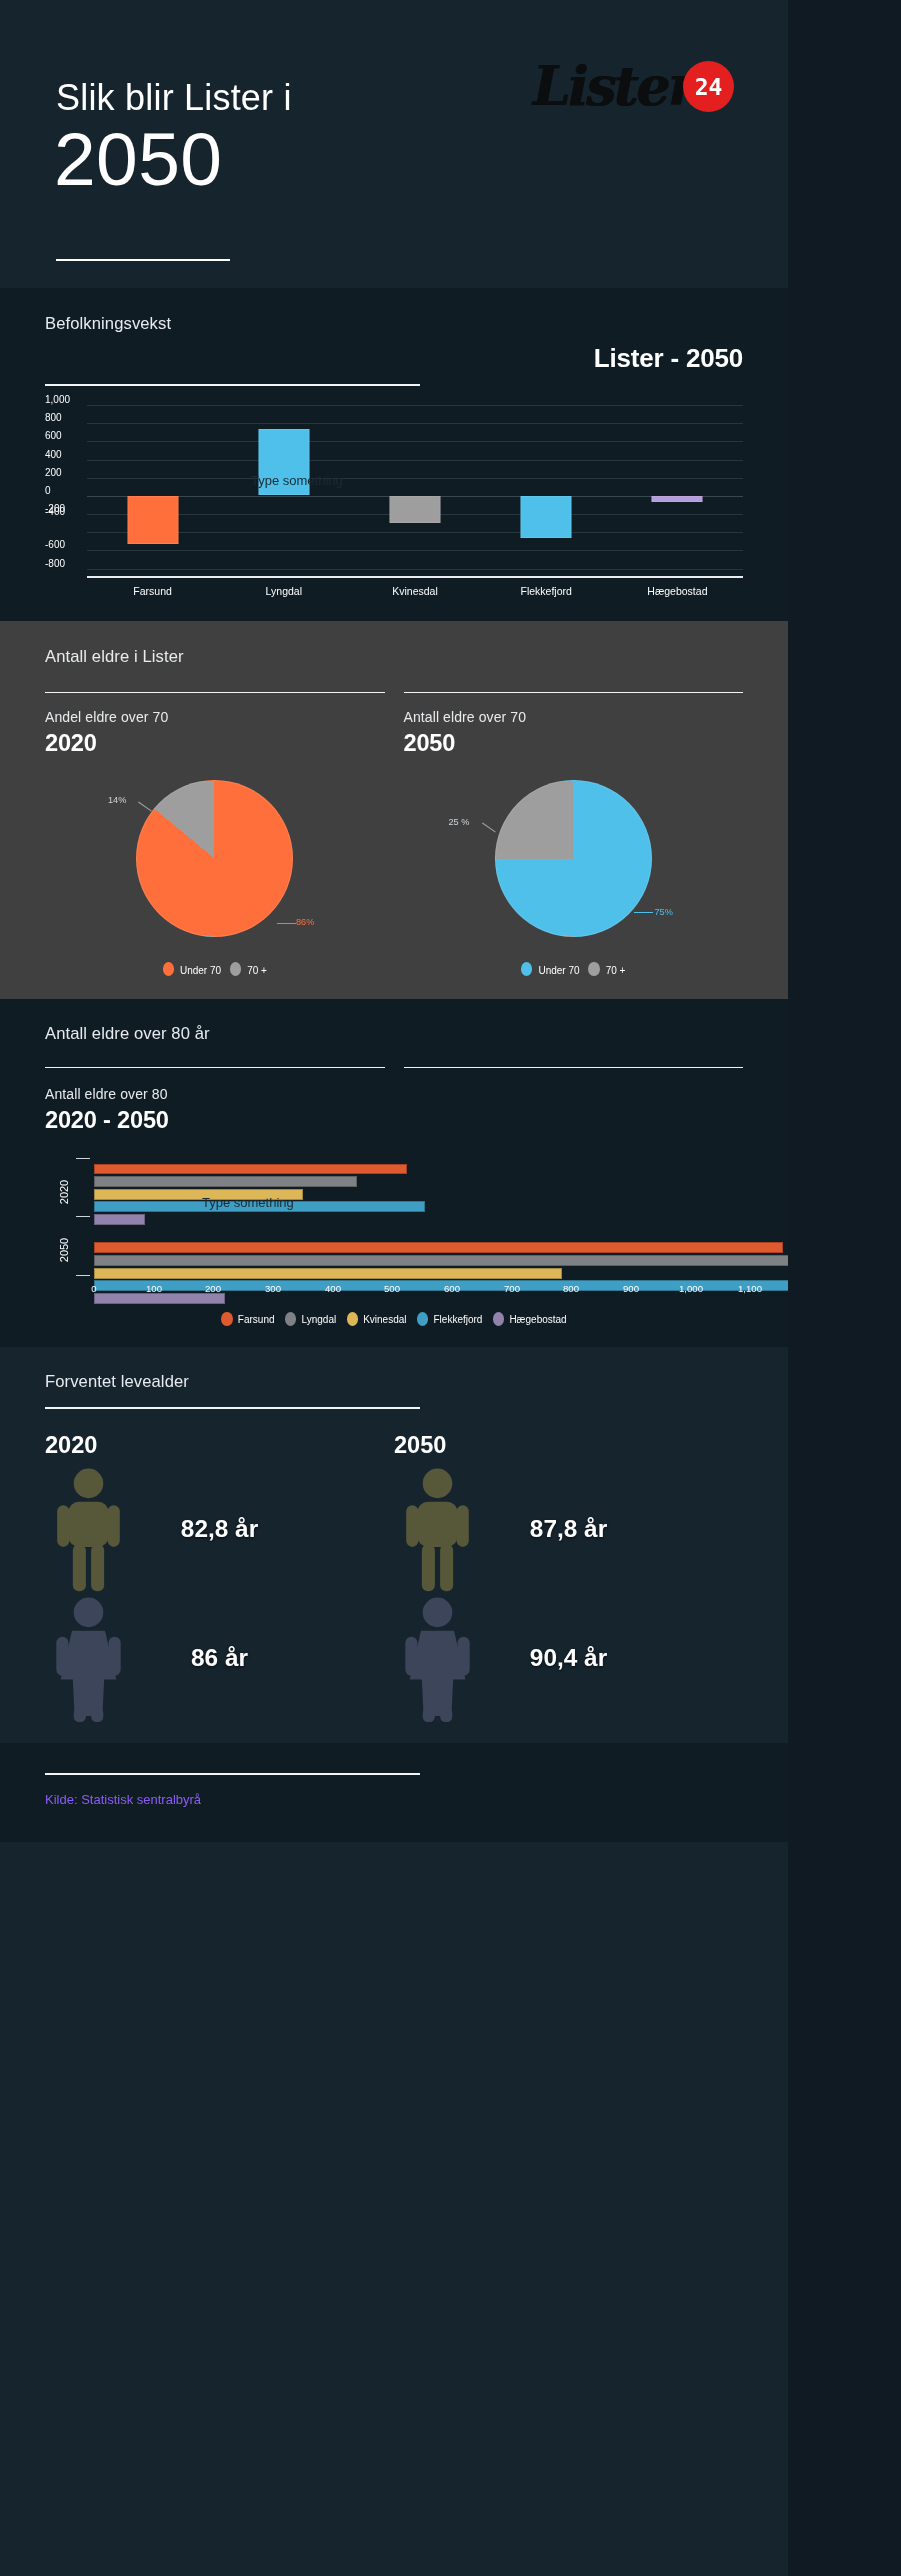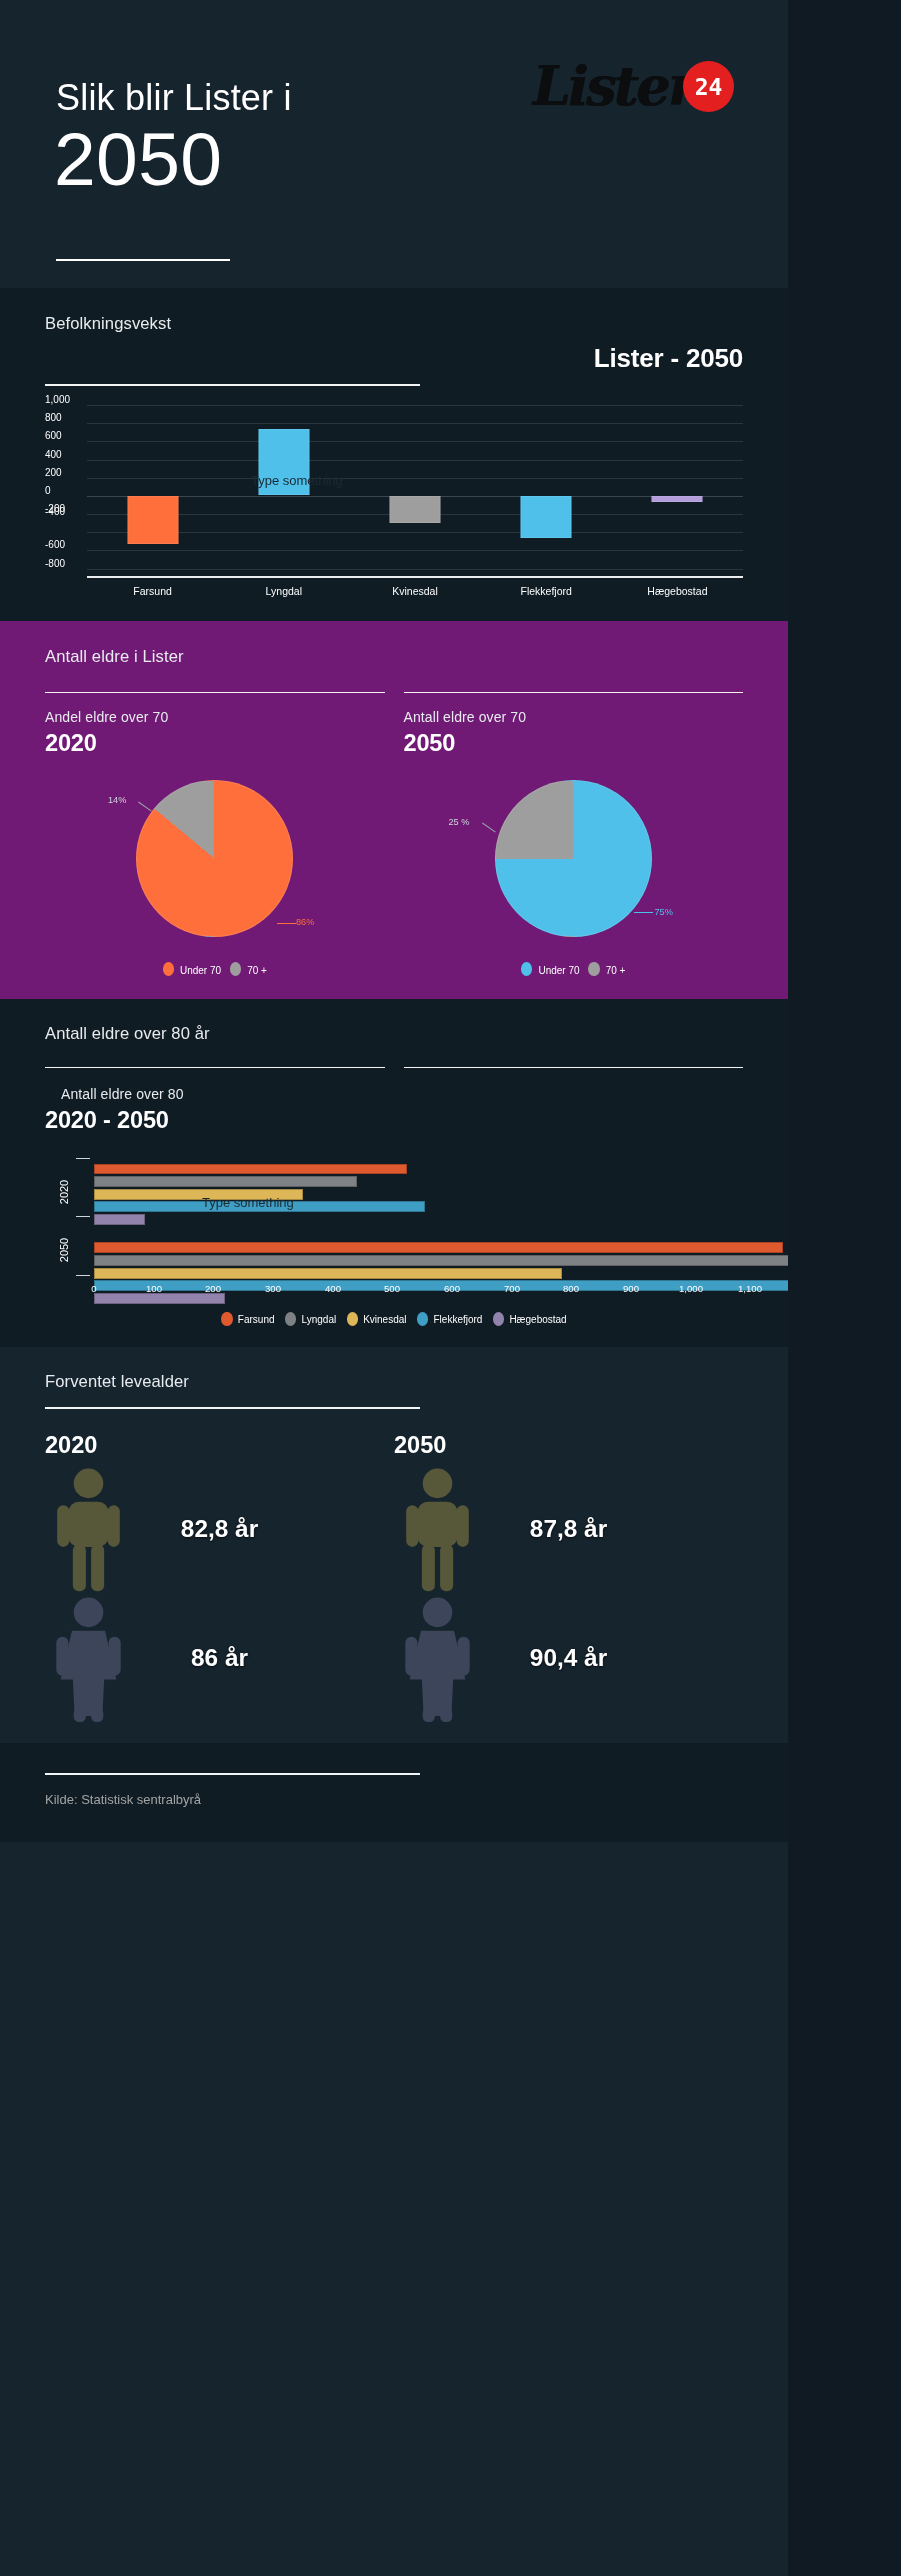--- a/index.html
+++ b/index.html
@@ -156,21 +156,21 @@
     margin: 7px 45px 0 87px;
   }
   .vlabels div {
     flex: 1;
     text-align: center;
     color: #ffffff;
     font-size: 10.5px;
   }
 
   
-  .sec2 { background: #701a75; padding: 26px 0 23px 0; }
+  .sec2 { background: #404040; padding: 26px 0 23px 0; }
   .sec2 .top { padding: 0 45px; }
   .sec2 .top .kicker { margin-bottom: 24.4px; }
   .rules2 { display: flex; gap: 19px; padding: 0 45px; }
   .rules2 .rule { width: 375px; }
   .pies { display: flex; padding: 15.7px 45px 0 45px; gap: 19px; }
   .piecol { width: 375px; }
   .piecol .kicker { font-size: 14px; margin-bottom: 5.2px; }
   .piecol .bigyear { font-size: 23.6px; margin-bottom: 12.2px; }
   .piewrap {
     position: relative;
@@ -206,21 +206,21 @@
     width: 11.3px; height: 14px;
     border-radius: 50%;
   }
   .legend .lt { color: #ffffff; font-size: 10px; }
 
   
   .sec3 { background: #101c24; padding: 24.4px 0 21px 0; }
   .sec3 .hdr { padding: 0 45px; }
   .sec3 .kicker { margin-bottom: 23px; }
   .sec3 .sub { padding: 0 45px; margin-top: 17.4px; }
-  .sec3 .sub .kicker { font-size: 14px; margin-bottom: 5.2px; margin-left: 16px; }
+  .sec3 .sub .kicker { font-size: 14px; margin-bottom: 5.2px; }
   .sec3 .sub .bigyear { font-size: 23.6px; }
 
   .hchart {
     position: relative;
     margin: 19px 45px 0 45px;
     height: 147px;
   }
   .hplot {
     position: absolute;
     left: 49px; right: 15.7px; top: 0; bottom: 21px;
@@ -305,21 +305,21 @@
     font-weight: 700;
     font-size: 24.4px;
     text-shadow: 0 0.9px 2.6px rgba(0,0,0,.7);
     white-space: nowrap;
     z-index: 3;
   }
 
   
   .footer { background: #101c24; padding: 30px 45px 35px 45px; }
   .footer .rule { margin-bottom: 17.4px; }
-  .footer .src { color: #a3a3a3; font-size: 13px; }
+  .footer .src { color: #8b5cf6; font-size: 13px; }
 </style>
 </head>
 <body>
 
 <div class="page">
 
   <div class="header">
     <div class="title1">Slik blir Lister i</div>
     <div class="title2">2050</div>
     <div class="headrule"></div>

